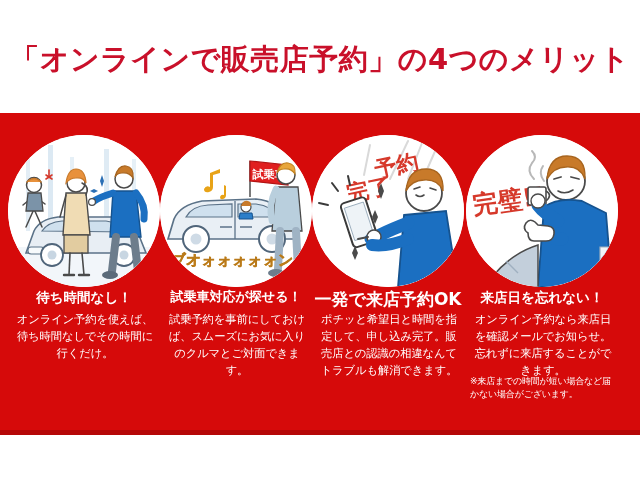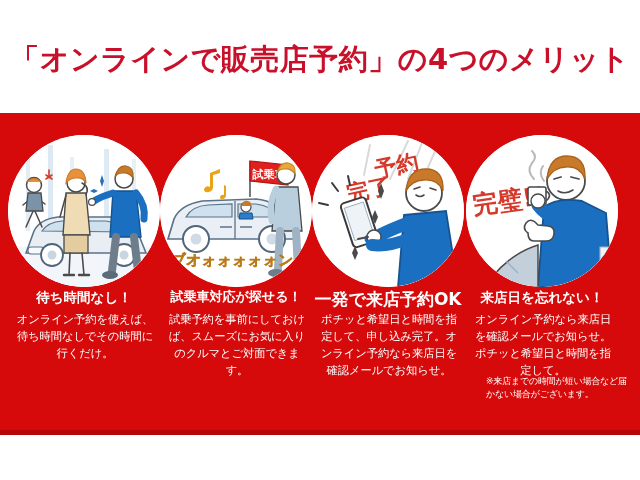--- a/index.html
+++ b/index.html
@@ -123,21 +123,20 @@
   .panel-note {
     position: absolute;
     top: 262px;
     left: 4px;
     width: 146px;
     color: #ffffff;
     font-size: 9px;
     line-height: 1.4;
     text-align: left;
     letter-spacing: -0.2px;
-    margin-left: 16px;
   }
 
   
   .sfx {
     font-family: "DejaVu Sans", "Liberation Sans", sans-serif;
     font-weight: bold;
   }
 </style>
 </head>
 <body>
@@ -338,21 +337,21 @@
               <path d="M68 100 L58 104" stroke="#1b6fc1" stroke-width="11" fill="none" stroke-linecap="round"></path>
               <circle cx="62" cy="102" r="7" fill="#ffffff" stroke="#4a4a4a" stroke-width="1.5"></circle>
               <path d="M56 102 L46 104" stroke="#4a4a4a" stroke-width="2" stroke-linecap="round"></path>
 
               <path d="M96 104 Q76 112 60 110" stroke="#1b6fc1" stroke-width="12" fill="none" stroke-linecap="round"></path>
             </g>
           </g>
         </svg>
       </div>
       <div class="panel-heading">一発で来店予約OK</div>
-      <div class="panel-body">ポチッと希望日と時間を指定して、申し込み完了。オンライン予約なら来店日を確認メールでお知らせ。</div>
+      <div class="panel-body">ポチッと希望日と時間を指定して、申し込み完了。販売店との認識の相違なんてトラブルも解消できます。</div>
     </div>
 
     <div class="column" id="col-3">
       <div class="circle-wrap">
         <svg class="circle-art" viewBox="0 0 152 152" xmlns="http://www.w3.org/2000/svg">
           <defs>
               <clipPath id="cp4">
                 <circle cx="76" cy="76" r="76"></circle>
               </clipPath>
             </defs>
@@ -387,21 +386,21 @@
 
             <path d="M72 110 Q46 118 26 142 L8 152 L72 152 Z" fill="#c3cfdb" stroke="#4a4a4a" stroke-width="1.5"></path>
             <path d="M40 126 L52 138" stroke="#9fb0c0" stroke-width="1.3"></path>
 
             <path d="M134 112 L150 112 L150 152 L134 152 Z" fill="#f1f4f7" stroke="#9fb0c0" stroke-width="1.2"></path>
             <text class="sfx" x="142" y="132" font-size="11" fill="#1b6fc1" text-anchor="middle">M</text>
           </g>
         </svg>
       </div>
       <div class="panel-heading">来店日を忘れない！</div>
-      <div class="panel-body">オンライン予約なら来店日を確認メールでお知らせ。ポチッと希望日と時間を指定して。</div>
+      <div class="panel-body">オンライン予約なら来店日を確認メールでお知らせ。忘れずに来店することができます。</div>
       <div class="panel-note">※来店までの時間が短い場合など届かない場合がございます。</div>
     </div>
 
     <div id="red-panel-edge"></div>
   </div>
 
   <div id="footer-band"></div>
 </div>
 
 </body></html>

